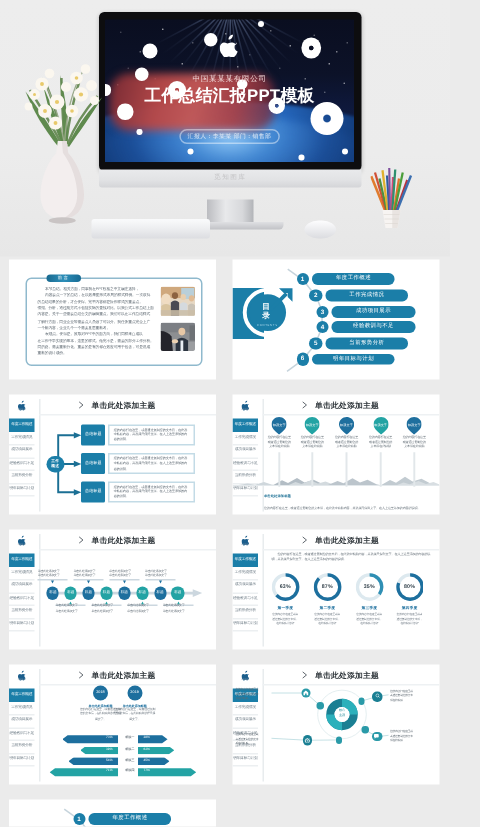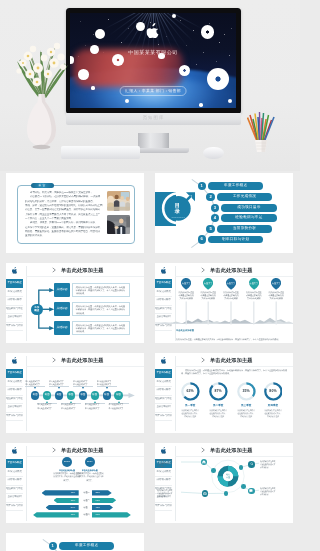--- a/index.html
+++ b/index.html
@@ -258,20 +258,21 @@
             <div class="bokeh" style="left:157.6px;top:85.6px;width:4.8px;height:4.8px"></div>
             <div class="bokeh" style="left:21.4px;top:73.4px;width:3.2px;height:3.2px"></div>
             <div class="bokeh" style="left:129.2px;top:90.2px;width:3.6px;height:3.6px"></div>
           </div>
         <div class="scr-apple">
           <svg width="13" height="15" viewBox="0 0 20 23">
               <path fill="#ffffff" d="M13.6 0c.1 1.3-.4 2.6-1.2 3.5-.8 1-2.1 1.7-3.4 1.6-.2-1.3.5-2.6 1.2-3.4C11.1.6 12.5 0 13.6 0zM17.8 8.2c-.2.1-2.6 1.5-2.6 4.5 0 3.5 3.1 4.7 3.2 4.7 0 .1-.5 1.7-1.6 3.3-1 1.4-2 2.8-3.6 2.8s-2-.9-3.8-.9c-1.7 0-2.3.9-3.8.9S3 21.2 1.9 19.7C.6 18 -.4 15.2.1 12.6.6 10 2.4 8.2 4.5 8.2c1.5 0 2.6.9 3.5.9.8 0 2.2-1 4-1 .7 0 3.2.1 4.8 2.1z"></path>
             </svg>
         </div>
         <div class="scr-company">中国某某某有限公司</div>
+        <div class="scr-title">工作总结汇报PPT模板</div>
         <div class="scr-sub">汇报人：李某某    部门：销售部</div>
       </div>
       <div class="imac-chin"></div>
       <div class="wm">觅知图库</div>
       <div class="imac-neck"></div>
       <div class="imac-foot"></div>
     </div>
     <svg class="vase-wrap" viewBox="0 0 70 120">
       <g stroke="#6e8f5c" fill="none">
         <path d="M33 66 C26 52 18 40 12 30" stroke-width="1.6"></path>

